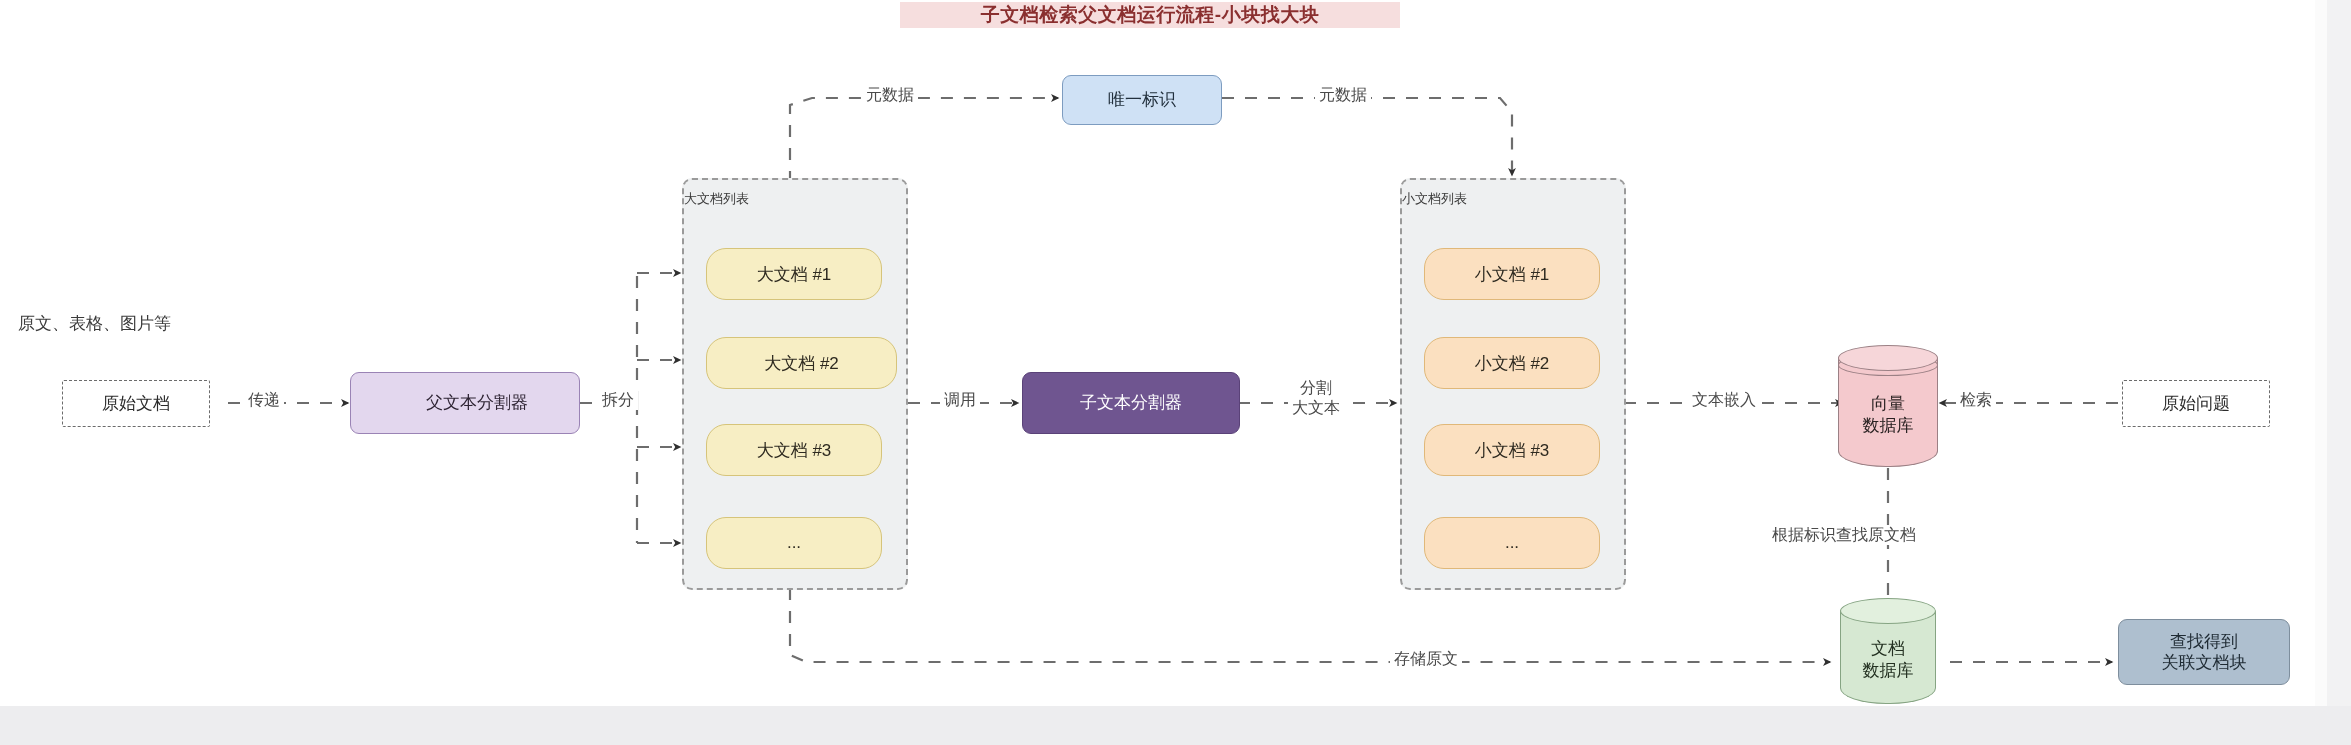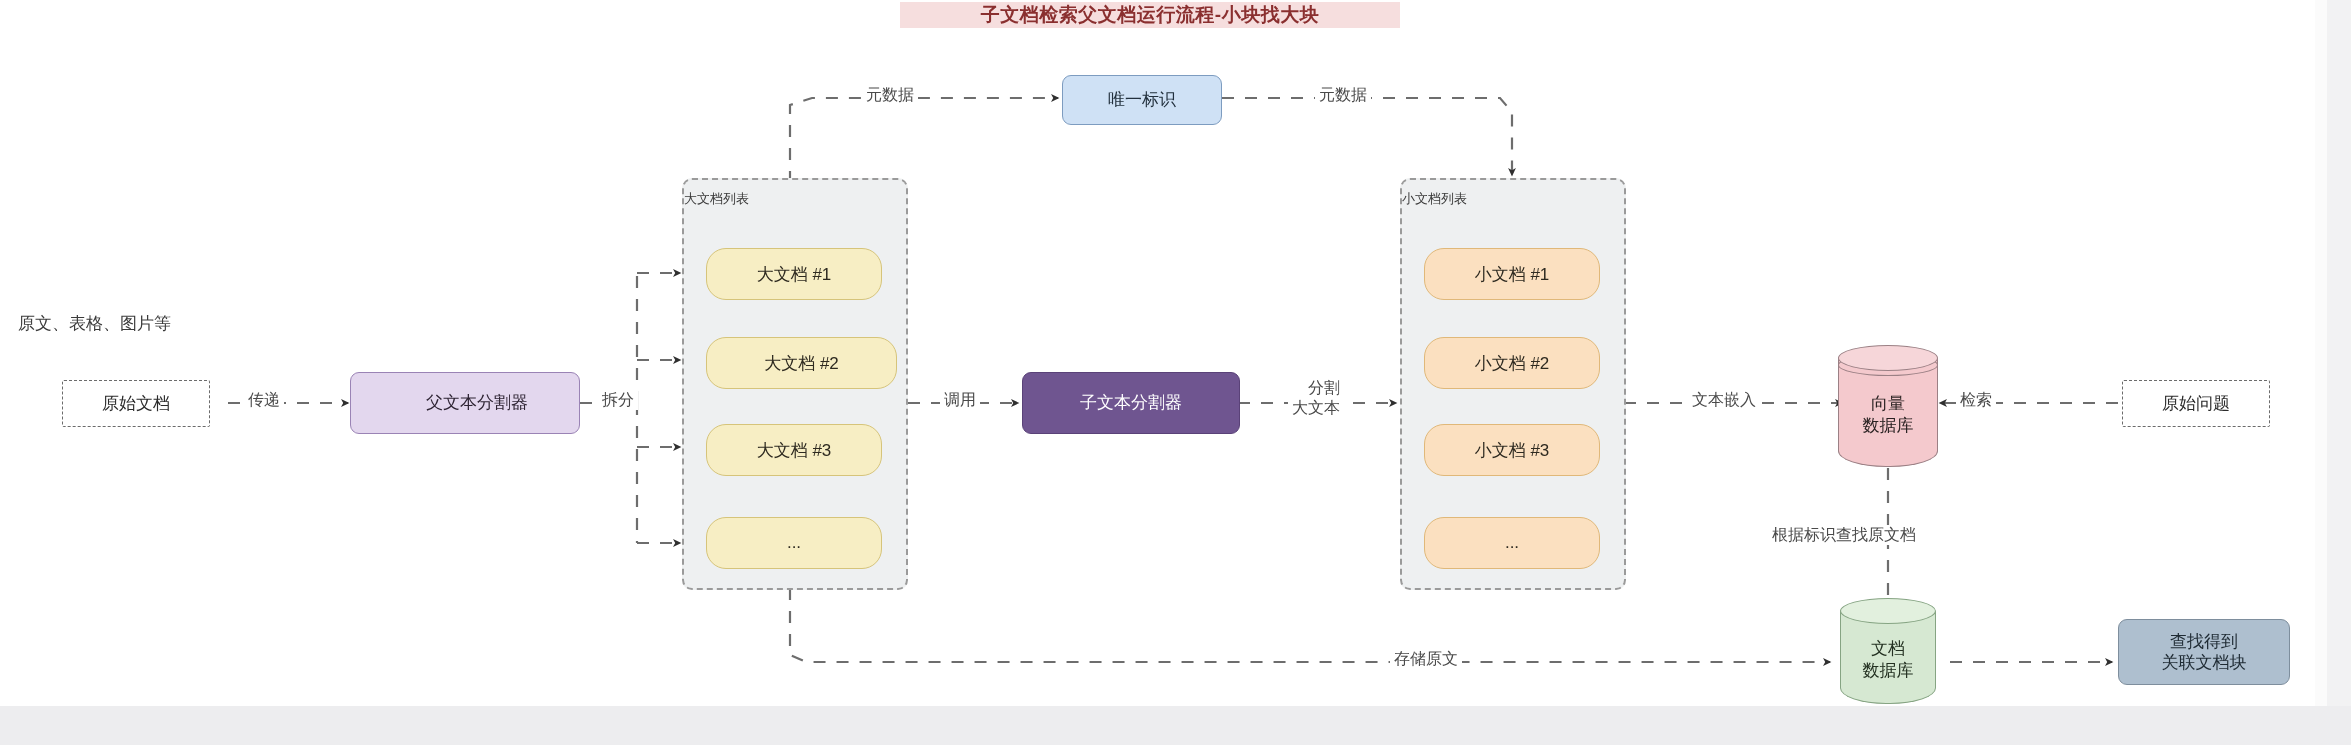--- a/index.html
+++ b/index.html
@@ -148,21 +148,21 @@
   </div>
   <div class="doc-chip chip-big" style="left:706px;top:248px;width:176px;height:52px;">大文档 #1</div>
   <div class="doc-chip chip-big" style="left:706px;top:337px;width:191px;height:52px;">大文档 #2</div>
   <div class="doc-chip chip-big" style="left:706px;top:424px;width:176px;height:52px;">大文档 #3</div>
   <div class="doc-chip chip-big" style="left:706px;top:517px;width:176px;height:52px;">...</div>
 
   <div class="elabel" style="left:940px;top:390px;">调用</div>
 
   <div class="node rnode purple-dark" style="left:1022px;top:372px;width:218px;height:62px;">子文本分割器</div>
 
-  <div class="elabel" style="left:1288px;top:378px;text-align:right;">
+  <div class="elabel" style="left:1288px;top:378px;text-align:center;">
     <div>分割</div>
     <div>大文本</div>
   </div>
 
   <div class="cluster" style="left:1400px;top:178px;width:226px;height:412px;">
     <div class="cluster-title">小文档列表</div>
   </div>
   <div class="doc-chip chip-small" style="left:1424px;top:248px;width:176px;height:52px;">小文档 #1</div>
   <div class="doc-chip chip-small" style="left:1424px;top:337px;width:176px;height:52px;">小文档 #2</div>
   <div class="doc-chip chip-small" style="left:1424px;top:424px;width:176px;height:52px;">小文档 #3</div>

